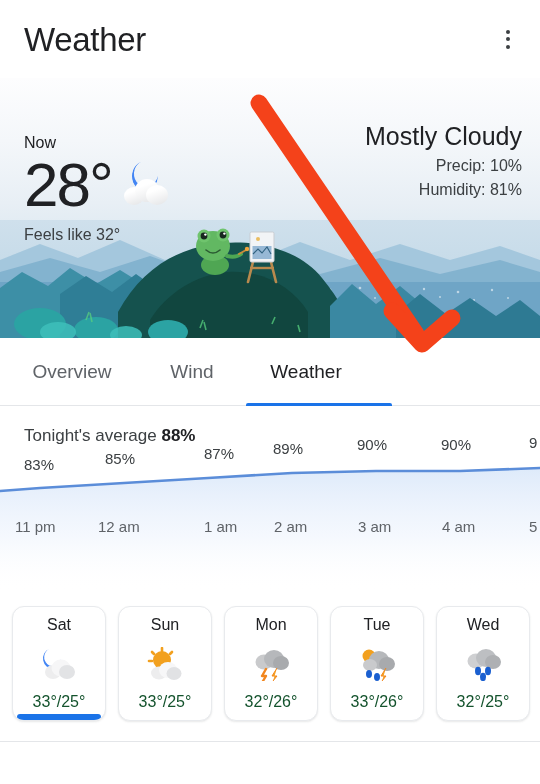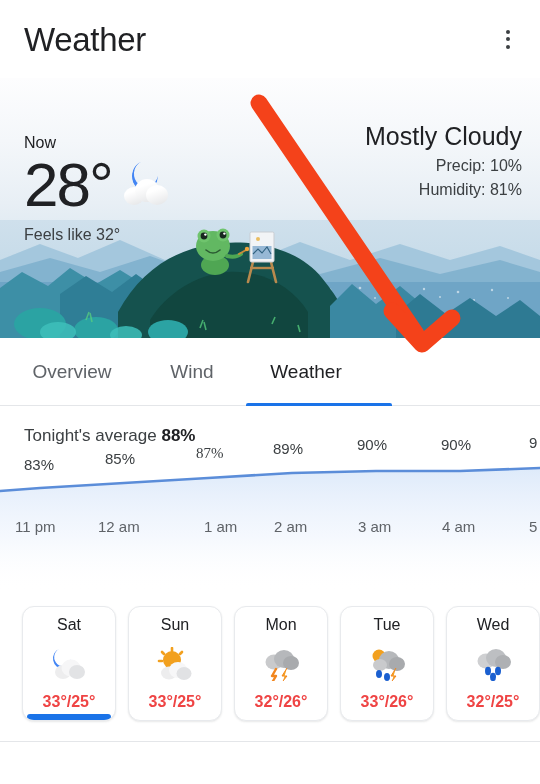--- a/index.html
+++ b/index.html
@@ -99,30 +99,30 @@
   .chart-sect { position: relative; height: 186px; background:#fff; }
   .avg-line { position:absolute; left: 24px; top: 20px; font-size: 17px; color:#3c4043; }
   .avg-line b { font-weight: 700; color:#202124; }
   .chart-wrap { position:absolute; left:0; top: 44px; width: 540px; height: 142px; }
   .chart-wrap svg { display:block; width:540px; height: 142px; }
   .pct-lbl { position:absolute; font-size: 15px; color:#3c4043; }
   .time-lbl { position:absolute; font-size: 15px; color:#5f6368; top: 112px; }
 
   
   .days { position: relative; height: 150px; padding: 14px 0 0 0; overflow:hidden; }
-  .days-track { display: flex; gap: 12px; padding-left: 22px; }
+  .days-track { display: flex; gap: 12px; padding-left: 12px; }
   .day-card {
     position: relative; flex: 0 0 auto; width: 94px; height: 115px;
     background:#fff; border: 1px solid #e8eaed; border-radius: 12px;
     box-shadow: 0 1px 2px rgba(60,64,67,.12);
     display:flex; flex-direction:column; align-items:center; justify-content: space-between;
     padding: 9px 0 9px 0; overflow: hidden;
   }
   .day-name { font-size: 16px; color:#202124; }
-  .day-temps { font-size: 16px; color:#ef4444;font-weight:bold; }
+  .day-temps { font-size: 16px; color:#14532d; }
   .day-icon { width: 46px; height: 34px; position: relative; }
   .day-card.selected::after {
     content:""; position:absolute; left: 4px; right: 4px; bottom: 0; height: 6px;
     background: var(--accent, #1a73e8); border-radius: 3px;
   }
   .bottom-rule { position:absolute; left:0; bottom:0; width:540px; height:1px; background:#e4e6e9; }
 </style>
 </head>
 <body>
 
@@ -260,21 +260,21 @@
     <div class="tab t-humidity active" style="--accent: #1a73e8;">Weather</div>
   </div>
 
   <div class="chart-sect">
     <div class="avg-line">
       <span>Tonight's average </span><b>88%</b>
     </div>
 
     <div class="pct-lbl" style="left:24px;  top:50px;">83%</div>
     <div class="pct-lbl" style="left:105px; top:44px;">85%</div>
-    <div class="pct-lbl" style="left:196px; top:39px;font-family:Liberation Serif, serif;">87%</div>
+    <div class="pct-lbl" style="left:204px; top:39px;">87%</div>
     <div class="pct-lbl" style="left:273px; top:34px;">89%</div>
     <div class="pct-lbl" style="left:357px; top:30px;">90%</div>
     <div class="pct-lbl" style="left:441px; top:30px;">90%</div>
     <div class="pct-lbl" style="left:529px; top:28px;">9</div>
 
     <div class="chart-wrap">
       <svg viewBox="0 0 540 142" xmlns="http://www.w3.org/2000/svg" preserveAspectRatio="none">
         <defs>
           <linearGradient id="areaFill" x1="0" y1="0" x2="0" y2="1">
             <stop offset="0" stop-color="#dce9fa" stop-opacity="0.95"></stop>

